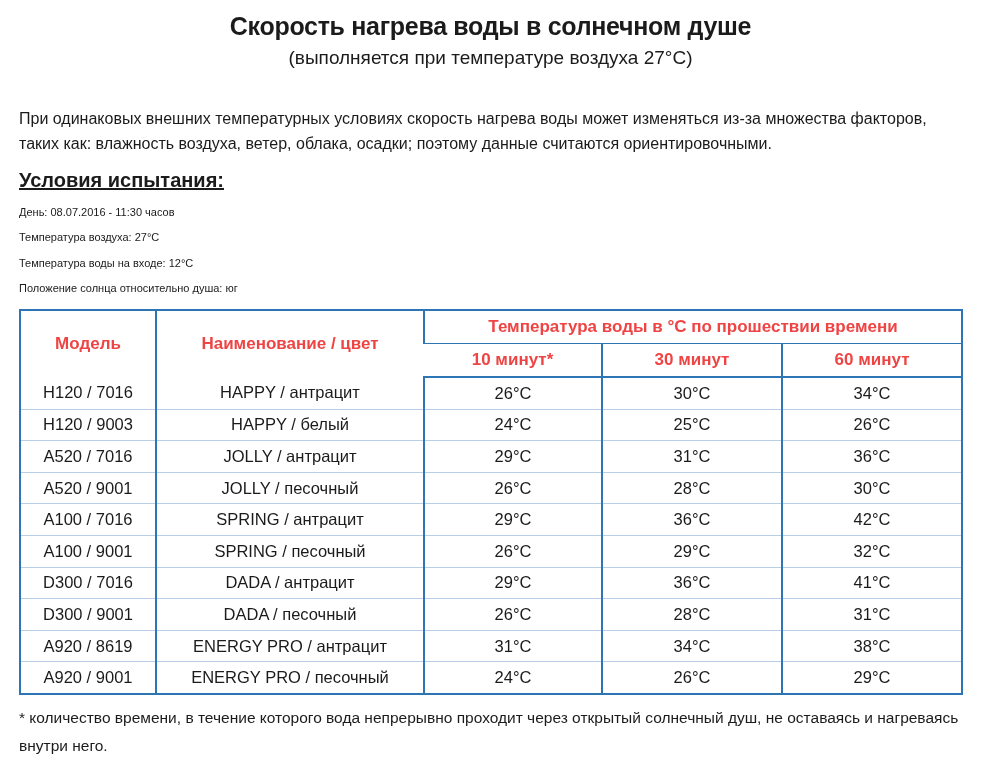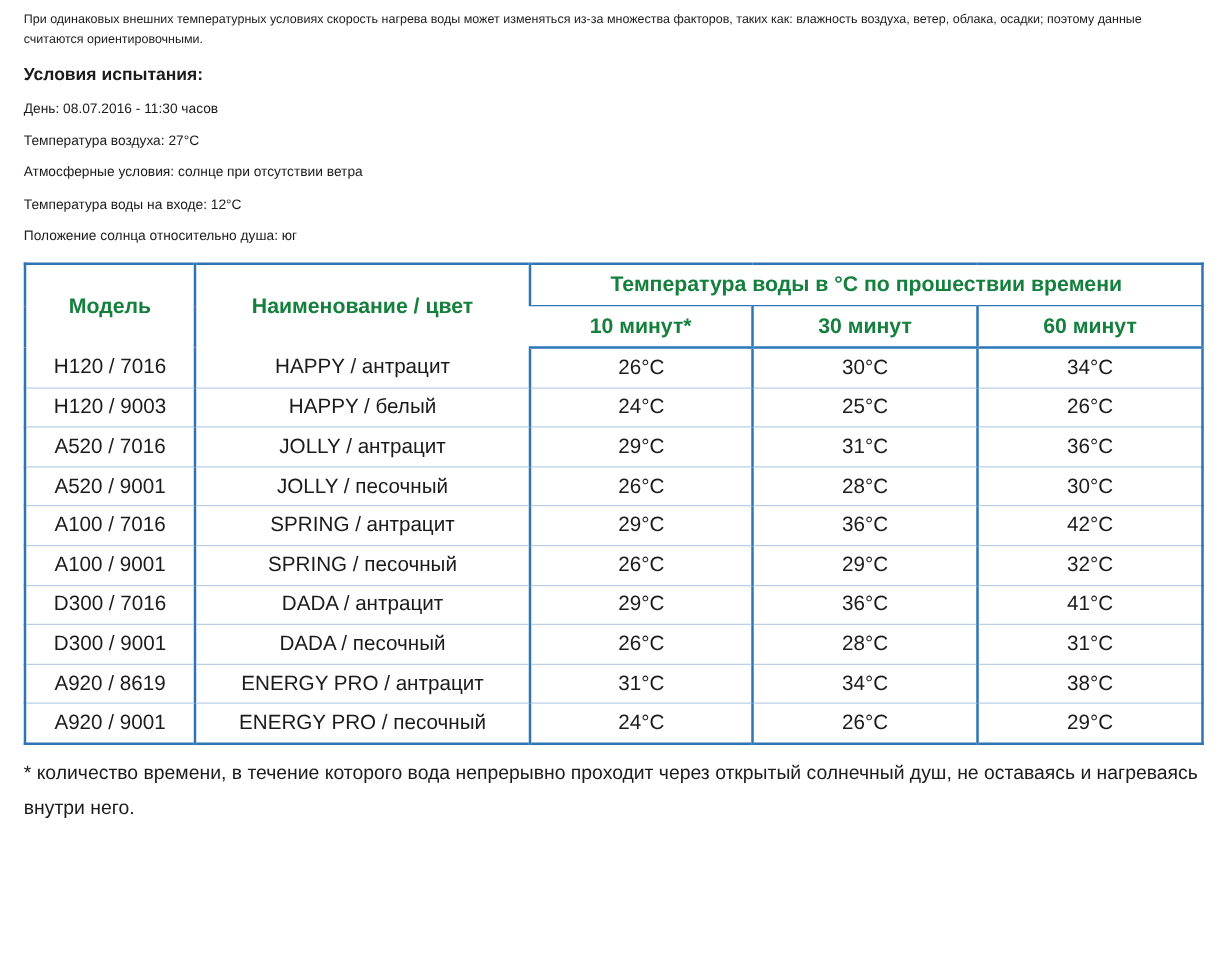--- a/index.html
+++ b/index.html
@@ -28,29 +28,30 @@
     margin: 4px 0 6px 0;
     letter-spacing: -0.3px;
   }
   .doc-subtitle {
     text-align: center;
     font-size: 19px;
     margin: 0 0 38px 0;
   }
   
   .intro-paragraph {
-    font-size: 10px;
+    font-size: 16px;
     line-height: 1.55;
     margin: 0 0 12px 0;
     max-width: 945px;
   }
   .conditions-heading {
-    font-size: 14px;
+    font-size: 20px;
     font-weight: bold;
     margin: 0 0 14px 0;
+    text-decoration: underline;
   }
   .condition-line {
     font-size: 11px;
     margin: 0 0 13.5px 0;
   }
   
   table.data-table {
     border-collapse: collapse;
     table-layout: fixed;
     width: 942px;
@@ -65,21 +66,21 @@
 
   table.data-table th,
   table.data-table td {
     text-align: center;
     vertical-align: middle;
     padding: 2px 4px;
     overflow: hidden;
     white-space: nowrap;
   }
   table.data-table th {
-    color: #15803d;
+    color: #ef4444;
     font-size: 17px;
     font-weight: bold;
     height: 28px;
     border-left: 2px solid #2e75b6;
   }
   table.data-table th.group-header {
     border-bottom: 1.5px solid #2e75b6;
   }
   table.data-table thead tr.times-row th {
     border-bottom: 2.5px solid #2e75b6;
@@ -104,28 +105,29 @@
     font-size: 15.5px;
     line-height: 1.8;
     margin-top: 9px;
   }
 </style>
 </head>
 <body>
 
 <div class="page">
 
+  <h1 class="doc-title">Скорость нагрева воды в солнечном душе</h1>
+  <div class="doc-subtitle">(выполняется при температуре воздуха 27°С)</div>
 
   <p class="intro-paragraph">При одинаковых внешних температурных условиях скорость нагрева воды может изменяться из-за множества факторов, таких как: влажность воздуха, ветер, облака, осадки; поэтому данные считаются ориентировочными.</p>
 
   <div class="conditions-heading">Условия испытания:</div>
 
   <div class="condition-line">День: 08.07.2016 - 11:30 часов</div>
   <div class="condition-line">Температура воздуха: 27°С</div>
-  <div class="condition-line">Атмосферные условия: солнце при отсутствии ветра</div>
   <div class="condition-line">Температура воды на входе: 12°С</div>
   <div class="condition-line">Положение солнца относительно душа: юг</div>
 
   <table class="data-table">
     <colgroup>
       <col class="c-model">
         <col class="c-name">
         <col class="c-t10">
         <col class="c-t30">
         <col class="c-t60">

